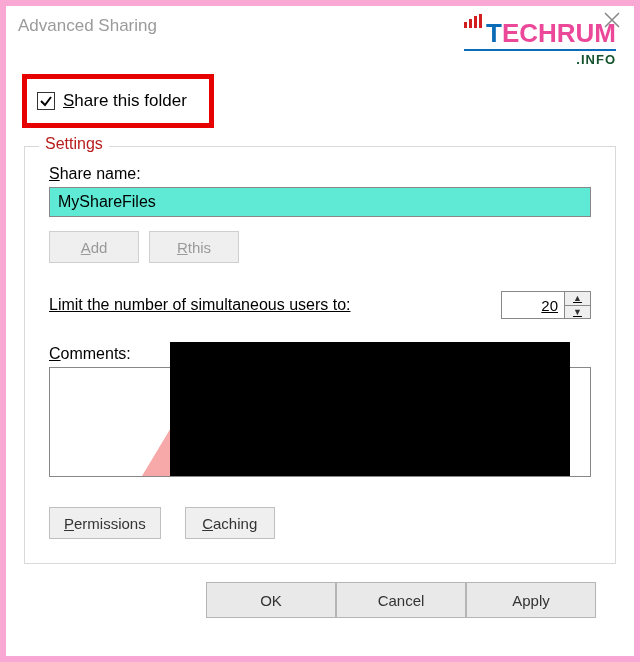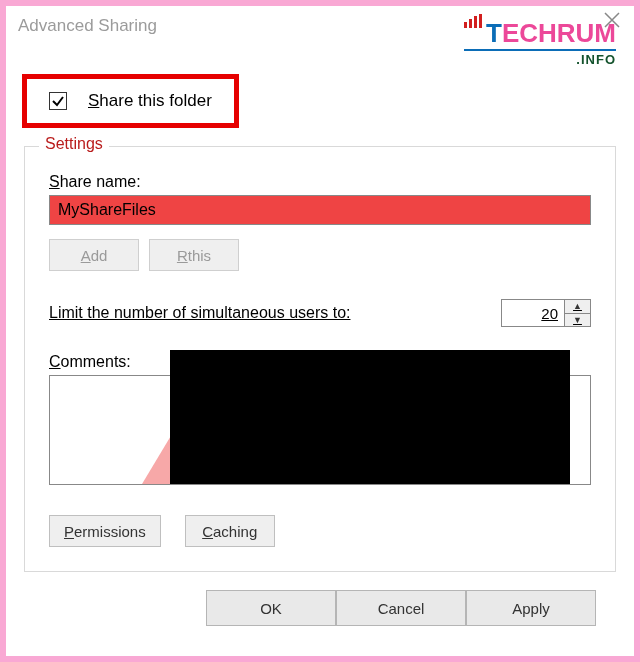--- a/index.html
+++ b/index.html
@@ -67,24 +67,23 @@
   .logo .bars span:nth-child(4){ left:15px; height:14px;}
   .logo .line { height:2px; background:#0b6db7; margin-top:3px;}
   .logo .info { color:#14532d; font-weight:800; font-size:13px; letter-spacing:1px; margin-top:2px;}
   .content {
     padding: 0 18px 0 18px;
   }
   .highlight-box {
     border: 5px solid #e60000;
     display: inline-flex;
     align-items: center;
-    padding: 12px 22px 12px 22px;
+    padding: 12px 22px 12px 10px;
     margin-top: 28px;
     margin-left: -2px;
-    gap: 13px;
   }
   .chk {
     width: 18px; height: 18px;
     border: 1px solid #333;
     background:#fff;
     display:inline-flex;
     align-items:center; justify-content:center;
     margin-right:8px;
   }
   .chk svg { width:14px; height:14px; }
@@ -103,30 +102,29 @@
     left: 14px;
     background: #fff;
     padding: 0 6px;
     color: #b91c1c;
     font-size: 16px;
   }
   .field-label {
     font-size: 16px;
     color:#000;
     margin-bottom: 4px;
-    margin-top: 8px;
   }
   .field-label .ul { text-decoration: underline; }
   .text-input {
     width: 100%;
     border: 1px solid #888;
     padding: 5px 8px;
     font-size: 16px;
     color:#000;
-    background:#ef4444;
+    background:#5eead4;
   }
   .btn-row { margin-top: 14px; display:flex; gap:10px; }
   .btn {
     min-width: 90px;
     height: 32px;
     border: 1px solid #bfbfbf;
     background: #efefef;
     color: #333;
     font-size: 15px;
     display:inline-flex;

